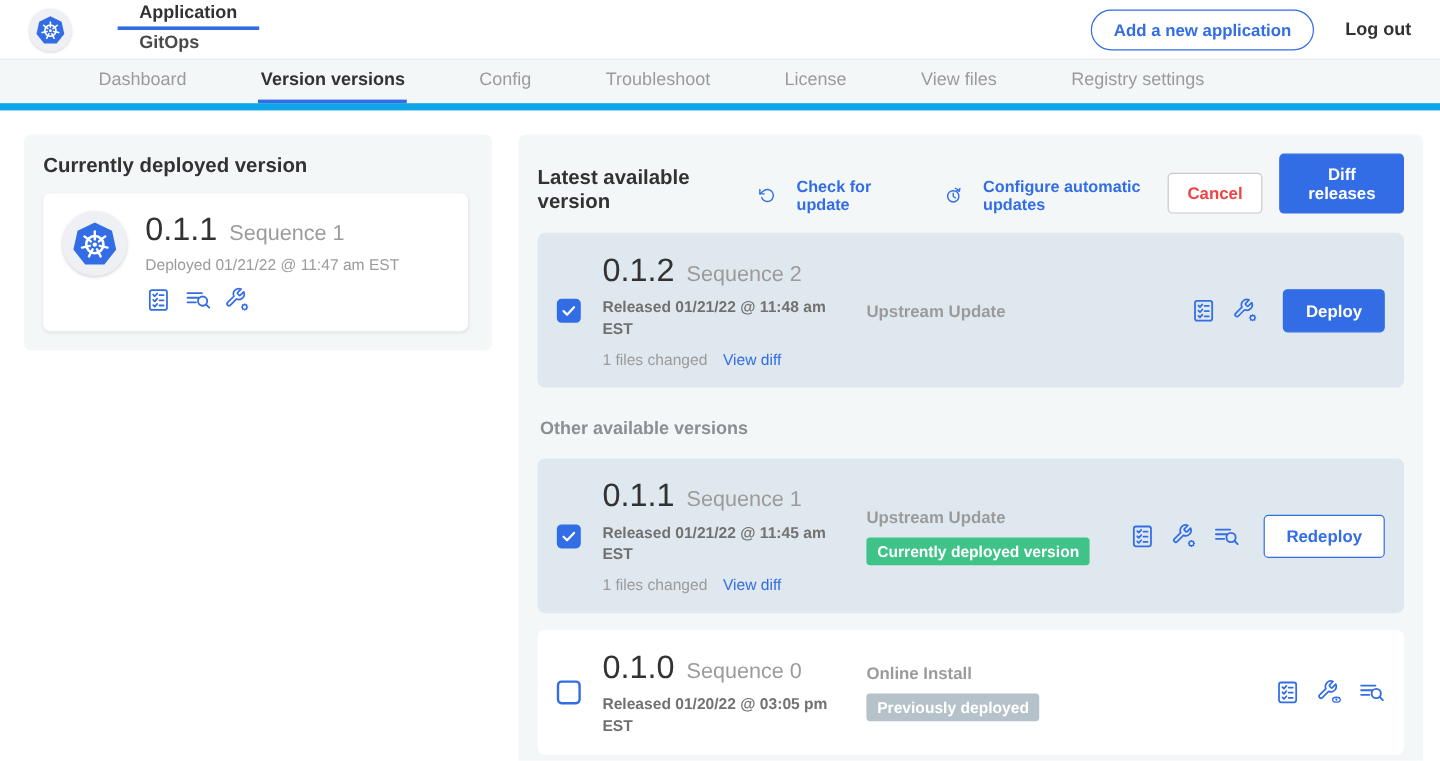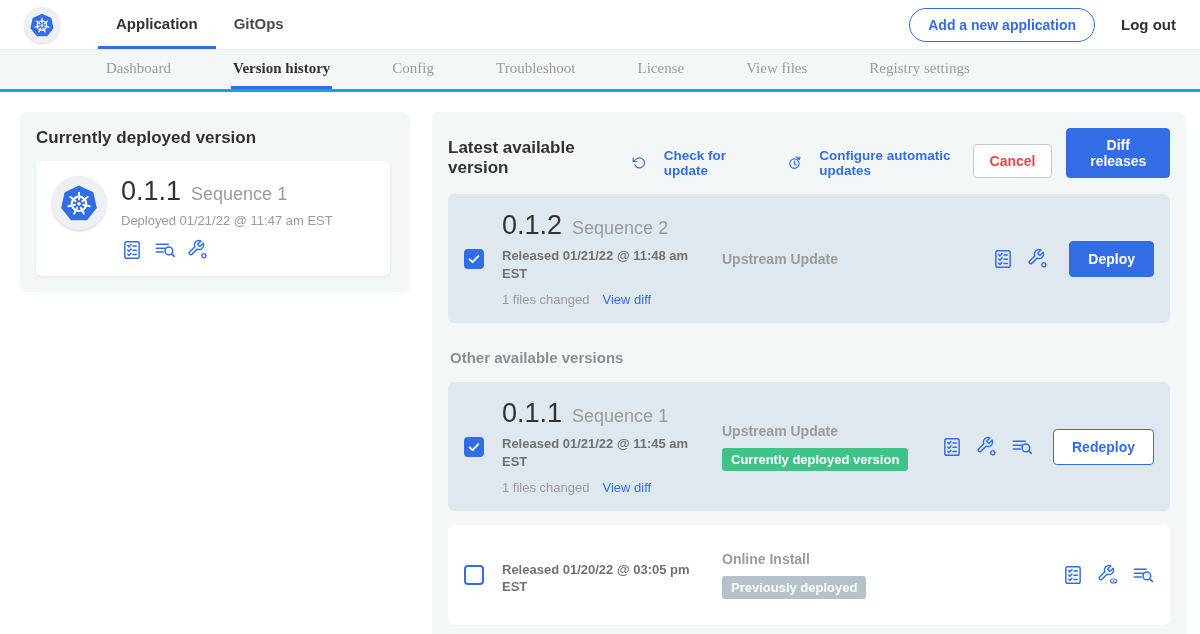--- a/index.html
+++ b/index.html
@@ -5,34 +5,34 @@
   * { margin:0; padding:0; box-sizing:border-box; }
   html,body { width:1200px; height:634px; overflow:hidden; background:#fff;
     font-family:"Liberation Sans", sans-serif; color:#323232; }
 
   
   .topnav { height:50px; display:flex; align-items:center; background:#fff;
     border-bottom:1px solid #e8ebed; padding:0 24px; }
   .brand-circle { width:36px; height:36px; border-radius:50%; background:#eef0f3;
     display:flex; align-items:center; justify-content:center;
     box-shadow:0 1px 2px rgba(0,0,0,.15); }
-  .topnav-tabs { display:flex; height:100%; margin-left:38px; }
+  .topnav-tabs { display:flex; height:100%; margin-left:38px;flex-direction:column; }
   .topnav-tab { display:flex; align-items:center; padding:0 18px; height:100%;
     font-size:15px; font-weight:700; color:#4a4a4a; cursor:pointer;
     border-bottom:3px solid transparent; }
   .topnav-tab.active { color:#323232; border-bottom-color:#326de6; }
   .topnav-right { margin-left:auto; display:flex; align-items:center; gap:26px; }
   .pill-btn { border:1px solid #326de6; color:#326de6; background:#fff;
     font-size:14px; font-weight:700; border-radius:17px; padding:8px 18px;
     cursor:pointer; font-family:inherit; }
   .logout { font-size:15px; font-weight:600; color:#323232; cursor:pointer; }
 
   
-  .subnav { height:42px; background:#f4f7f8; border-bottom:3px solid #0ea5e9;
-    display:flex; padding-left:104px;font-family:Liberation Serif, serif; }
+  .subnav { height:42px; background:#f4f7f8; border-bottom:6px solid #0ea5e9;
+    display:flex; padding-left:80px; }
   .subnav-tab { display:flex; align-items:center; padding:0 2px; margin-right:58px;
     font-size:15px; color:#9b9b9b; cursor:pointer; border-bottom:3px solid transparent; }
   .subnav-tab.active { color:#323232; font-weight:700; border-bottom-color:#326de6; }
 
   
   .main { display:flex; align-items:flex-start; gap:22px; padding:20px 14px 0 20px; }
   .panel { background:#f4f7f8; border-radius:6px; }
   .left-panel { width:390px; padding:16px 20px 16px 16px; }
   .panel-title { font-size:17px; font-weight:700; color:#323232; }
   .deployed-card { margin-top:13px; background:#fff; border-radius:6px;
@@ -187,21 +187,21 @@
     <div class="topnav-tab">GitOps</div>
   </nav>
   <div class="topnav-right">
     <button class="pill-btn">Add a new application</button>
     <span class="logout">Log out</span>
   </div>
 </header>
 
 <nav class="subnav">
   <div class="subnav-tab">Dashboard</div>
-  <div class="subnav-tab active">Version history</div>
+  <div class="subnav-tab active">Version versions</div>
   <div class="subnav-tab">Config</div>
   <div class="subnav-tab">Troubleshoot</div>
   <div class="subnav-tab">License</div>
   <div class="subnav-tab">View files</div>
   <div class="subnav-tab">Registry settings</div>
 </nav>
 
 <main class="main">
 
   <section class="panel left-panel">
@@ -319,20 +319,24 @@
           </svg>
         <button class="btn btn-outline">Redeploy</button>
       </div>
     </div>
 
     <div class="version-card card-2">
       <span class="checkbox">
         
       </span>
       <div class="ver-info">
+        <div class="ver-title-row">
+          <span class="ver-num">0.1.0</span>
+          <span class="ver-seq">Sequence 0</span>
+        </div>
         <div class="released">Released 01/20/22 @ 03:05 pm EST</div>
       </div>
       <div class="ver-source">
         <div class="source-label">Online Install</div>
         <span class="badge badge-muted">Previously deployed</span>
       </div>
       <div class="ver-actions">
         <svg class="icn">
             <use href="#i-checklist"></use>
           </svg>

